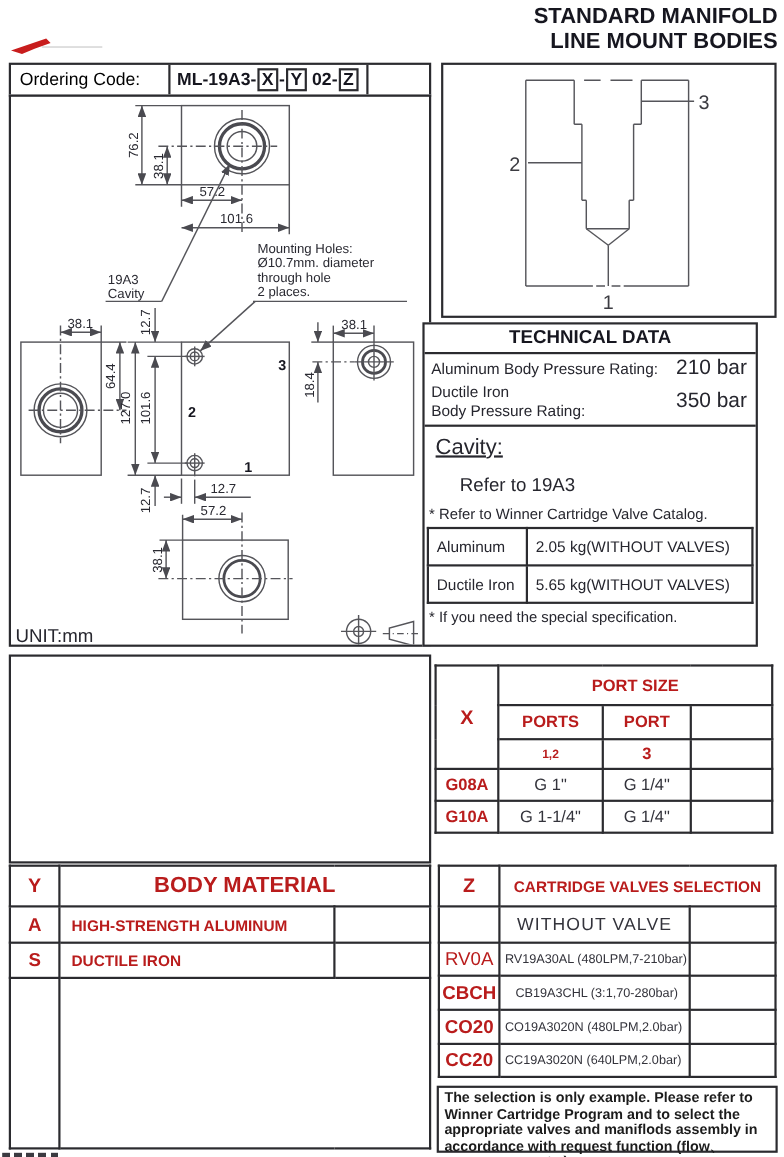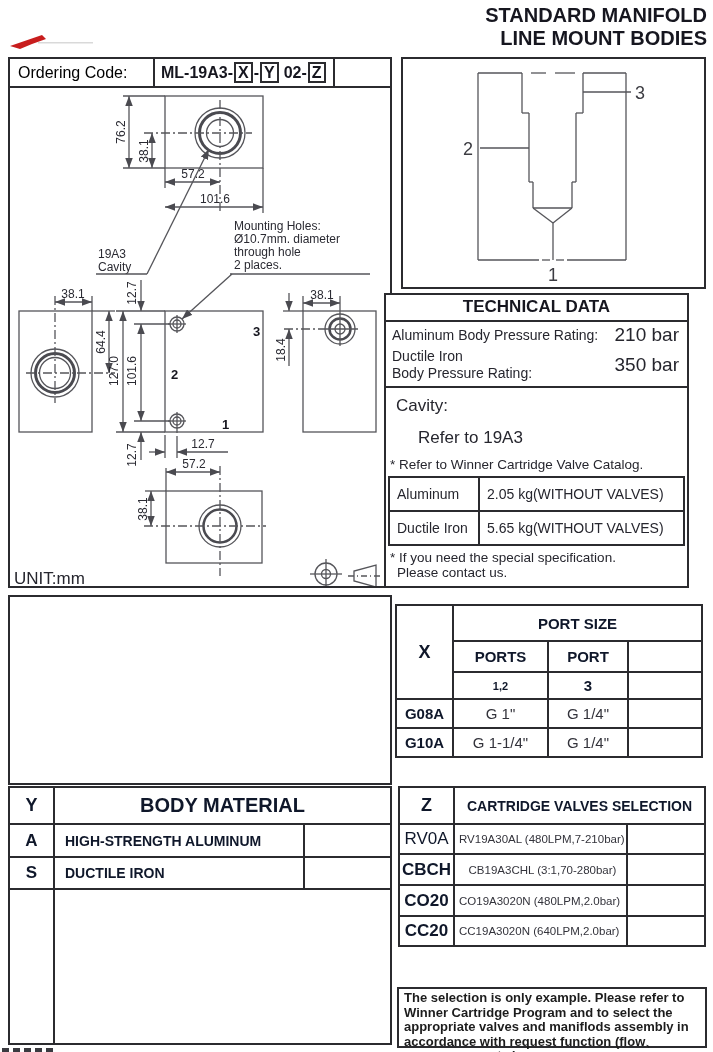--- a/index.html
+++ b/index.html
@@ -23,21 +23,21 @@
         border-bottom:2px solid #2b2b2f;padding:2px 0 3px 0;}
   .td-row{display:flex;justify-content:space-between;align-items:center;padding:2px 6px 0 6px;}
   .td-label{font-size:14px;line-height:17px;}
   .td-value{font-size:19px;white-space:nowrap;padding-right:2px;}
   .td-hr{border-top:2px solid #2b2b2f;margin-top:4px;}
   .wt-table{width:calc(100% - 4px);margin:4px 2px 0 2px;border-collapse:collapse;table-layout:fixed;border-radius:20px;}
   .wt-table td{border:2px solid #2b2b2f;font-size:14px;padding:8px 4px 8px 7px;}
   .small-note{font-size:13.5px;line-height:15px;padding:4px 0 0 4px;}
   
   table.dt{border-collapse:collapse;table-layout:fixed;background:#fff;}
-  table.dt td{border:2px solid #2b2b2f;text-align:center;padding:0;color:#0f172a;overflow:hidden;}
+  table.dt td{border:2px solid #2b2b2f;text-align:center;padding:0;color:#b91c1c;overflow:hidden;}
   
   .dline{stroke:#55555a;stroke-width:1.3;fill:none;}
   .dthick{stroke:#4a4a50;fill:none;}
   .dimtxt{font-size:12px;fill:#2a2a32;}
   .lbl-bold{font-size:13px;font-weight:bold;fill:#16161f;}
   #footer-mark{position:absolute;left:2px;top:1048px;width:52px;height:4px;
      background:repeating-linear-gradient(90deg,#3a3a40 0 7px,transparent 7px 11px);}
 </style>
 </head>
 <body>
@@ -256,42 +256,41 @@
       <span class="td-value">210 bar</span>
     </div>
     <div class="td-row">
       <span class="td-label">
         <span style="display:block">Ductile Iron</span>
         <span style="display:block">Body Pressure Rating:</span>
       </span>
       <span class="td-value">350 bar</span>
     </div>
     <div class="td-hr"></div>
-    <div style="font-size:17px;padding:8px 0 0 10px;">Cavity:</div>
+    <div style="font-size:20px;padding:8px 0 0 10px;text-decoration:underline;">Cavity:</div>
     <div style="font-size:17px;padding:12px 0 0 32px;">Refer to 19A3</div>
     <div style="font-size:13.5px;padding:9px 0 0 4px;">* Refer to Winner Cartridge Valve Catalog.</div>
     <table class="wt-table">
       <colgroup>
           <col style="width:90px">
           <col>
         </colgroup>
       <tbody>
           <tr>
         <td>Aluminum</td>
         <td>2.05 kg(WITHOUT VALVES)</td>
       </tr>
       <tr>
         <td>Ductile Iron</td>
         <td>5.65 kg(WITHOUT VALVES)</td>
       </tr>
     </tbody>
       </table>
     <div class="small-note">
       <span style="display:block">* If you need the special specification.</span>
-      <span style="display:block;padding-left:7px">Please contact us.</span>
     </div>
   </div>
 
   <div class="panel" style="left:8px;top:595px;width:384px;height:190px;"></div>
 
   <table class="dt abs" style="left:395px;top:604px;width:308px;">
     <colgroup>
         <col style="width:57px">
         <col style="width:95px">
         <col style="width:80px">
@@ -359,20 +358,25 @@
     <colgroup>
         <col style="width:55px">
         <col style="width:173px">
         <col>
       </colgroup>
     <tbody>
         <tr style="height:37px">
       <td style="font-size:18px;font-weight:bold;">Z</td>
       <td colspan="2" style="font-size:14px;font-weight:bold;">CARTRIDGE VALVES SELECTION</td>
     </tr>
+    <tr style="height:33px">
+      <td></td>
+      <td style="font-size:16px;color:#33333b;letter-spacing:1px;">WITHOUT VALVE</td>
+      <td></td>
+    </tr>
     <tr style="height:30px">
       <td style="font-size:17px;font-weight:normal;">RV0A</td>
       <td style="font-size:11.5px;color:#33333b;text-align:left;padding-left:4px;">RV19A30AL (480LPM,7-210bar)</td>
       <td></td>
     </tr>
     <tr style="height:31px">
       <td style="font-size:17px;font-weight:bold;">CBCH</td>
       <td style="font-size:11.5px;color:#33333b;text-align:center;padding-left:4px;">CB19A3CHL (3:1,70-280bar)</td>
       <td></td>
     </tr>

